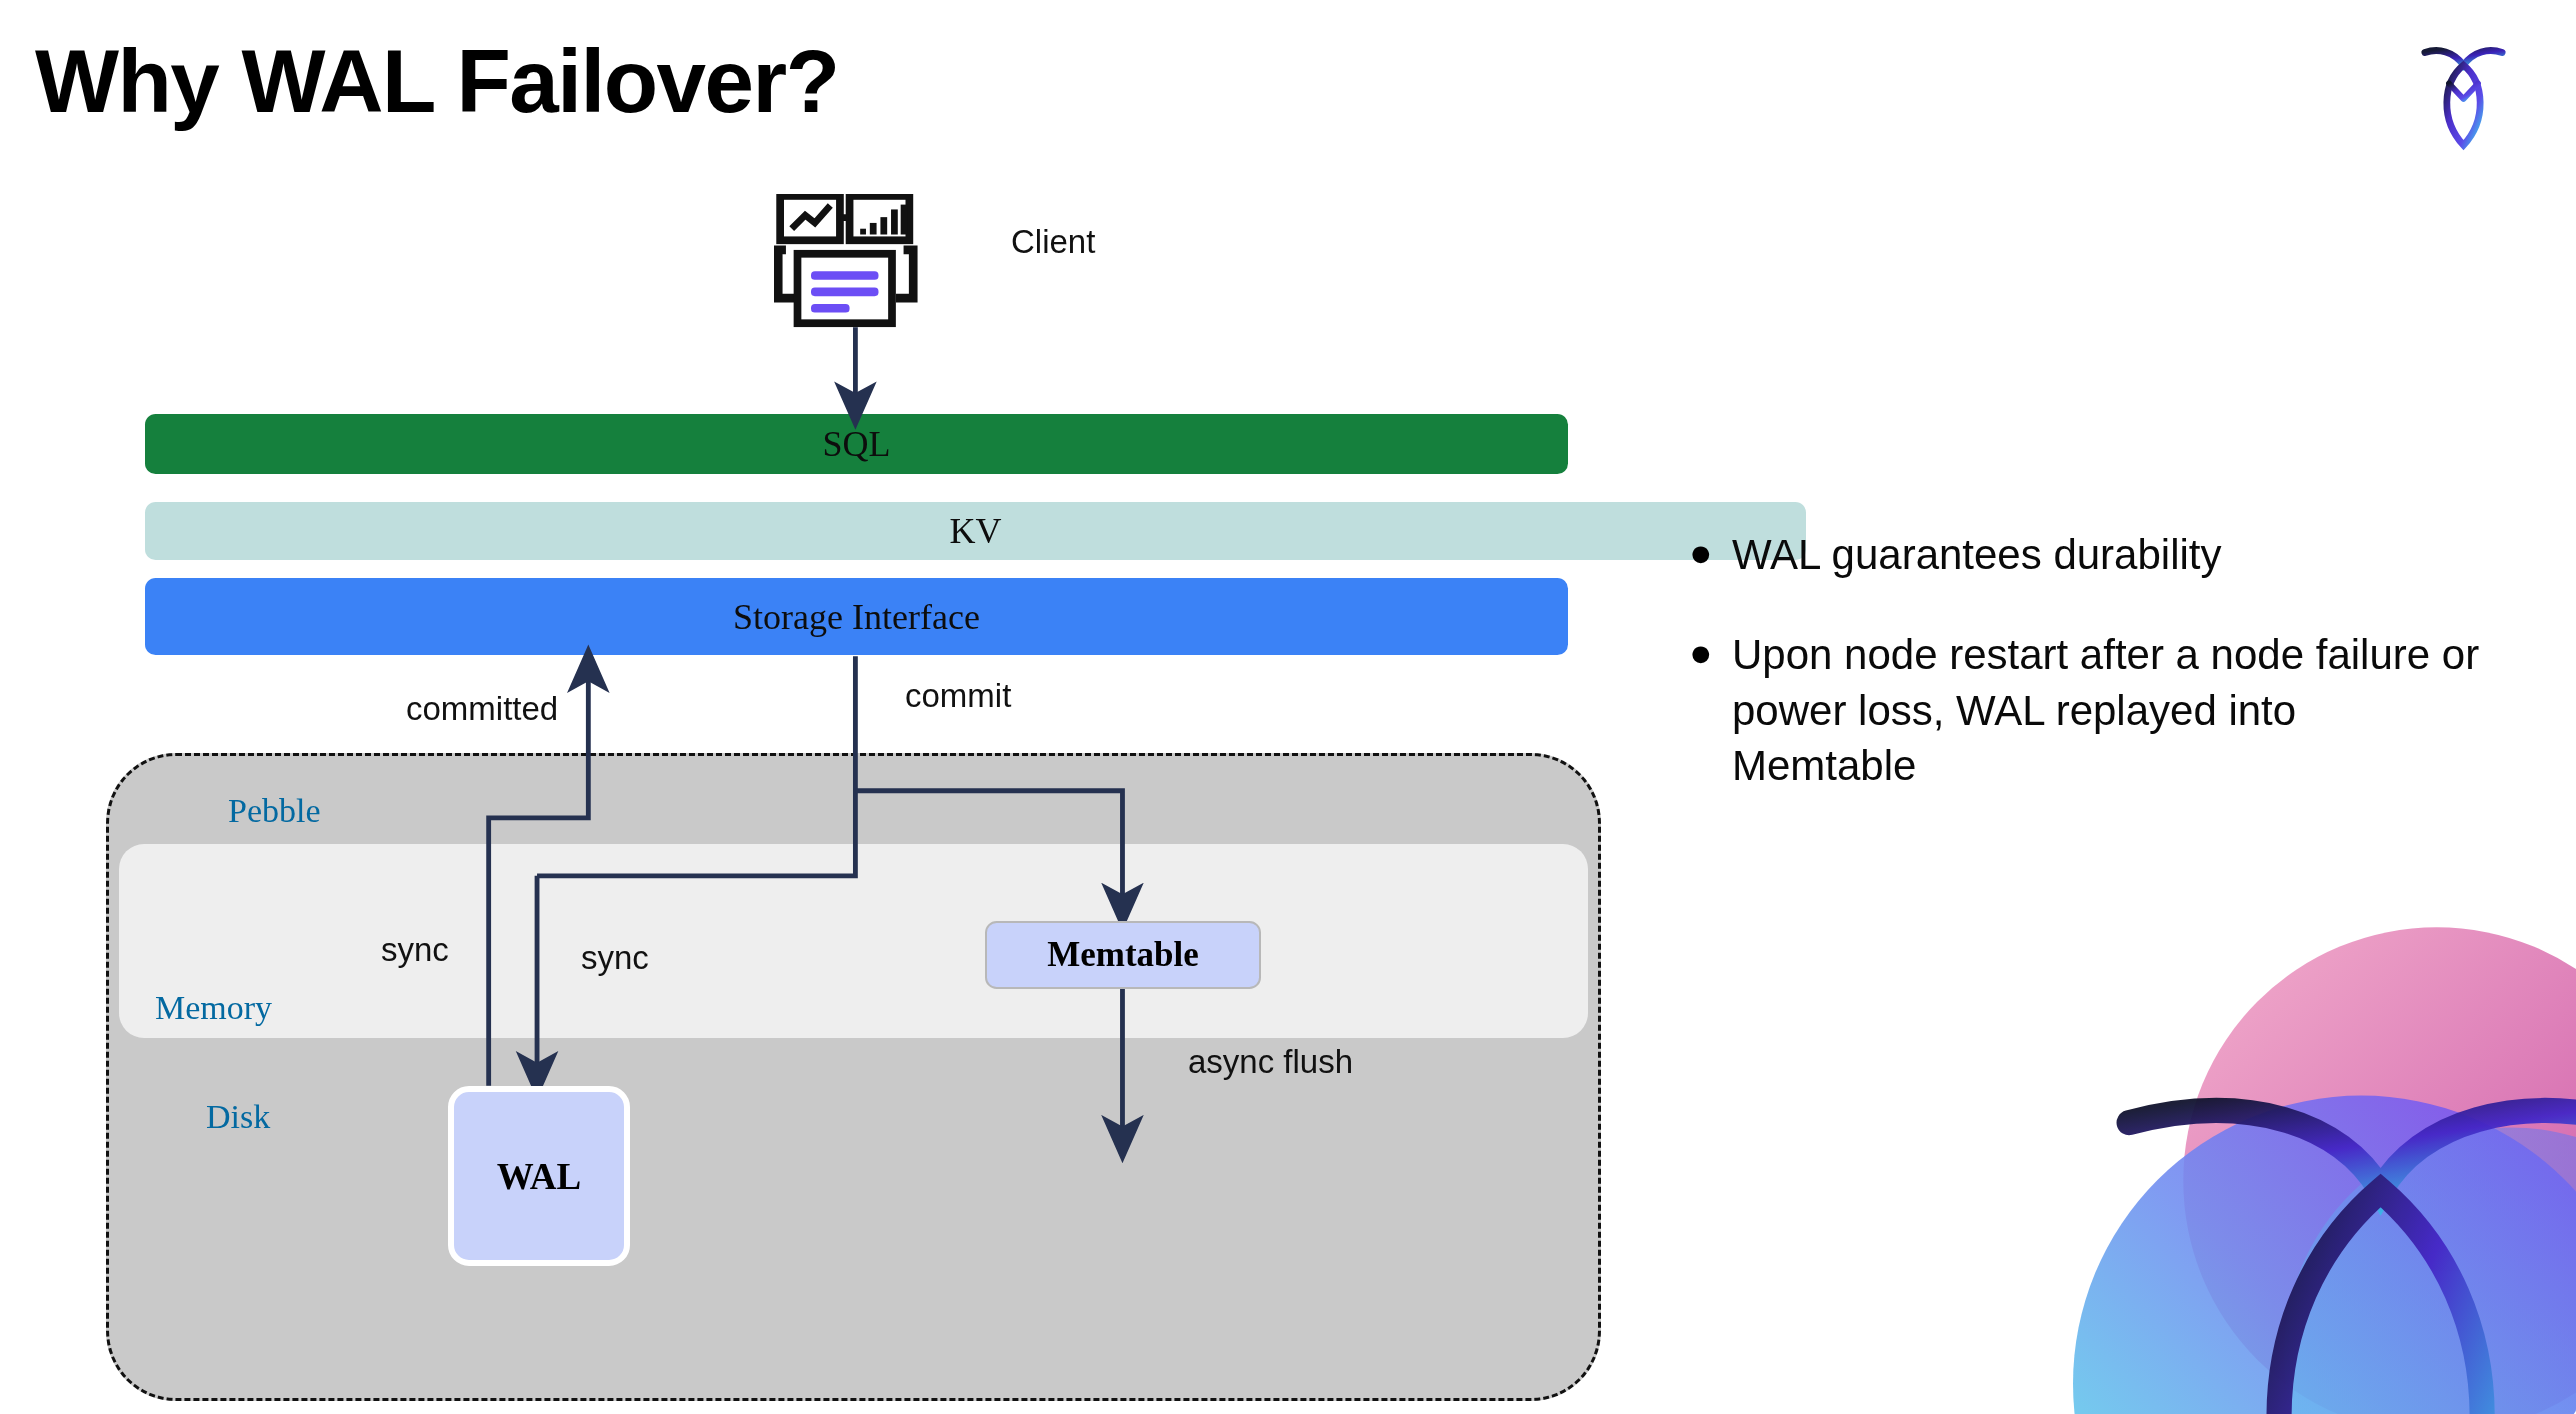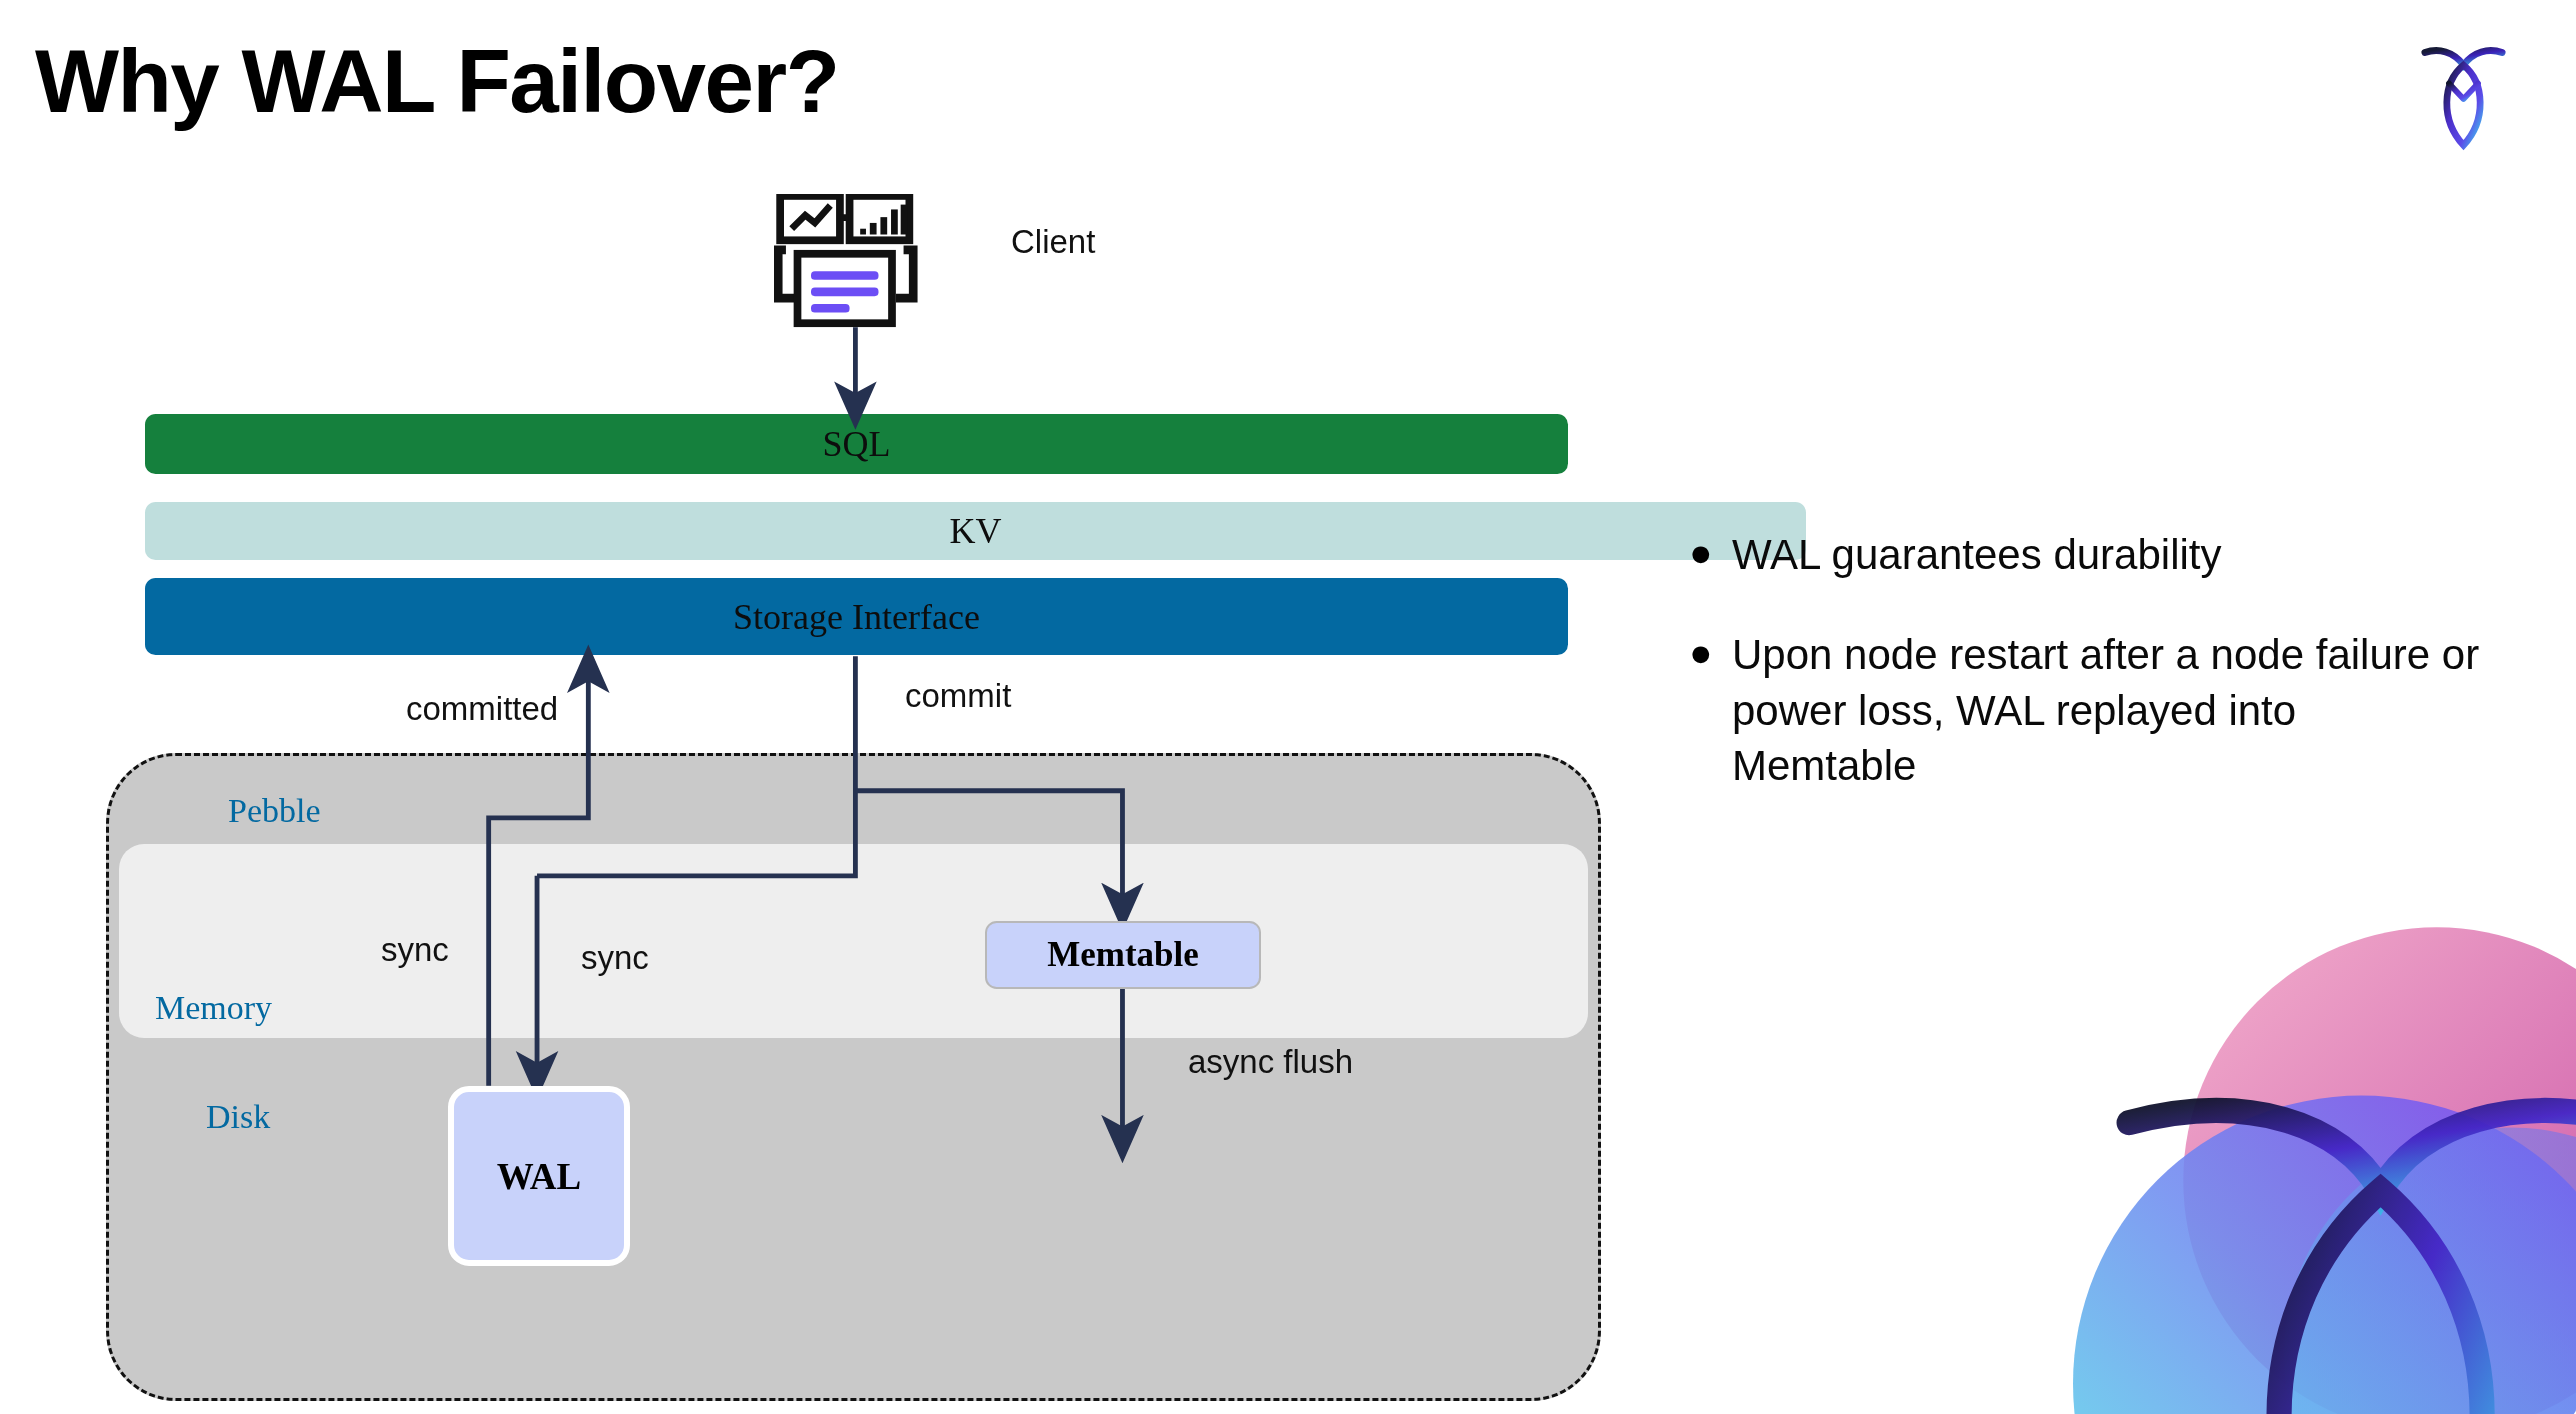--- a/index.html
+++ b/index.html
@@ -27,21 +27,21 @@
   #diagram{position:absolute;left:0;top:0;width:1645px;height:1415px;}
 
   .bar{
     position:absolute;border-radius:10.6px;
     display:flex;align-items:center;justify-content:center;
     font-family:"Liberation Serif",serif;
     font-size:36px;color:#0d0d0d;
   }
   #bar-sql{left:145px;top:414px;width:1423px;height:60px;background:#15803d;text-align:right;}
   #bar-kv{left:145px;top:502px;width:1661px;height:58px;background:#bfdedd;}
-  #bar-storage{left:145px;top:578px;width:1423px;height:77px;background:#0369a1;}
+  #bar-storage{left:145px;top:578px;width:1423px;height:77px;background:#3b82f6;}
 
   
   #pebble{
     position:absolute;left:106px;top:753px;width:1495px;height:648px;
     background:#c9c9c9;border:3.9px dashed #111111;border-radius:70px;
     box-sizing:border-box;
   }
   
   #memory{
     position:absolute;left:119px;top:844px;width:1469px;height:194px;

